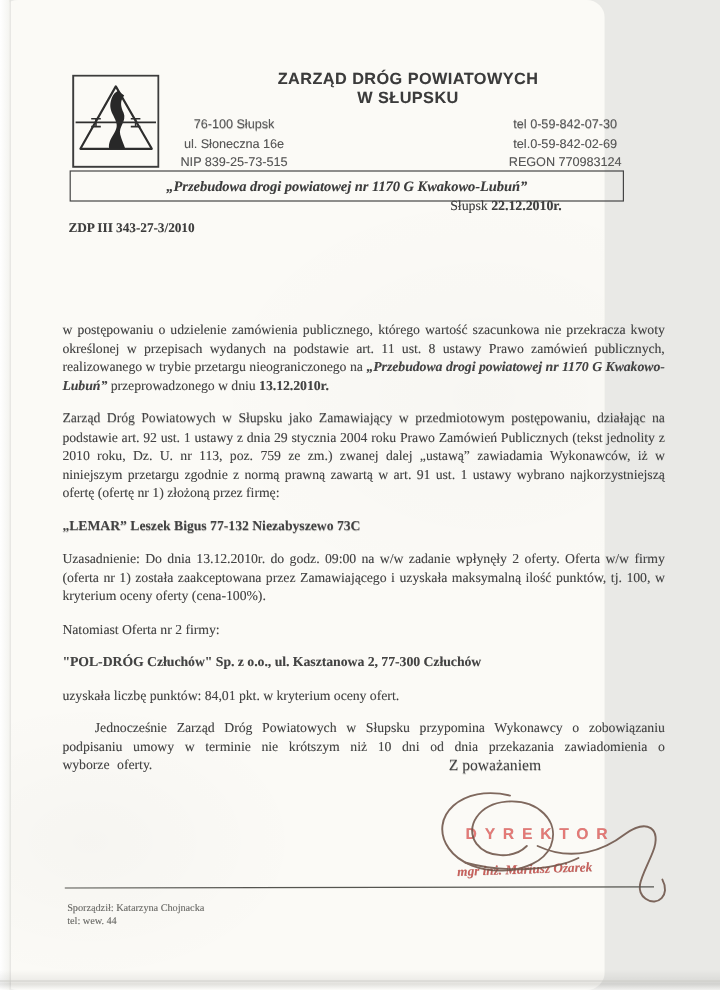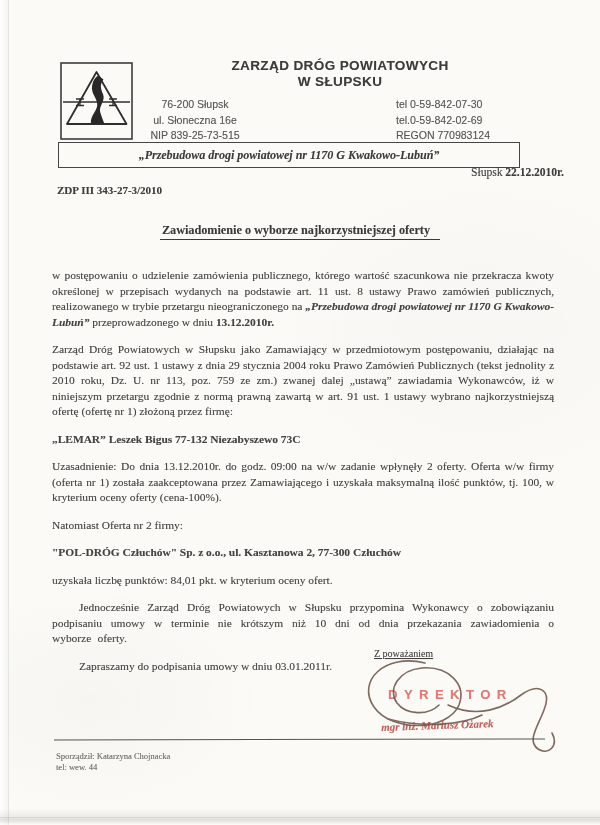--- a/index.html
+++ b/index.html
@@ -1,38 +1,39 @@
 <!DOCTYPE html>
 <html><head>
 <meta charset="utf-8">
 <style>
   html,body{margin:0;padding:0;}
   body{width:600px;height:825px;overflow:hidden;background:#e9e9e6;}
   .page{
-    position:relative;width:600px;height:825px;
+    position:relative;width:504px;height:825px;
     background:
       radial-gradient(ellipse 300px 200px at 15% 85%, rgba(0,0,0,0.02), transparent 60%),
       radial-gradient(ellipse 400px 300px at 80% 40%, rgba(0,0,0,0.015), transparent 60%),
       #fbfaf6;
     font-family:"Liberation Serif", serif;
     color:#414141;
+    border-radius:15px;
   }
   .soft{text-shadow:0.2px 0.2px 0.4px rgba(70,70,70,0.35);}
   
   .edge-left{position:absolute;left:0;top:0;width:8px;height:825px;background:linear-gradient(90deg,#ffffff, #f4f4f0);border-right:1px solid #e3e3df;}
   .edge-bottom{position:absolute;left:0;top:808px;width:600px;height:17px;background:linear-gradient(180deg, rgba(0,0,0,0) 0%, rgba(0,0,0,0.06) 55%, rgba(0,0,0,0.10) 70%, rgba(255,255,255,0.4) 100%);}
   .edge-bottom-line{position:absolute;left:0;top:817px;width:600px;height:1px;background:#c9c9c5;opacity:.7;}
 
   
   .logo-box{position:absolute;left:60px;top:62px;width:73px;height:78px;}
   .org-name{position:absolute;left:190px;top:58px;width:300px;text-align:center;
     font-family:"Liberation Sans", sans-serif;font-weight:bold;font-size:13.5px;line-height:16px;color:#3b3b3b;letter-spacing:.4px;}
   .addr{position:absolute;top:97px;font-family:"Liberation Sans", sans-serif;font-size:10.5px;line-height:15.5px;color:#565656;}
   .addr-left{left:110px;width:170px;text-align:center;}
-  .addr-right{left:396px;width:150px;text-align:left;}
+  .addr-right{left:396px;width:150px;text-align:center;}
 
   .subject-box{position:absolute;left:58px;top:142px;width:460px;height:24px;
     border:1.4px solid #454545;display:flex;align-items:center;justify-content:center;
     font-size:12px;font-weight:bold;font-style:italic;color:#3c3c3c;}
   .dateline{position:absolute;right:36px;top:166px;font-size:11.5px;color:#3e3e3e;}
   .dateline .b{font-weight:bold;}
   .refnum{position:absolute;left:57px;top:184px;font-size:11px;font-weight:bold;color:#3c3c3c;}
   .doc-title{position:absolute;left:0;top:223px;width:600px;text-align:center;font-size:12.2px;font-weight:bold;color:#3a3a3a;}
   .doc-title span{border-bottom:1.3px solid #3a3a3a;padding:0 10px 1.5px 2px;}
 
@@ -41,21 +42,21 @@
   .body-col p{margin:12px;}
   .b{font-weight:bold;}
   .bi{font-weight:bold;font-style:italic;}
   .mt4{margin-top:4px !important;}
   .mt5{margin-top:5px !important;}
   .mt6{margin-top:6px !important;}
   .indent{text-indent:27px;word-spacing:3.5px;}
   .indent2{text-indent:27px;}
 
   
-  .closing{position:absolute;left:374px;top:648px;font-size:10px;color:#424242;text-decoration:underline;}
+  .closing{position:absolute;left:374px;top:630px;font-size:13px;color:#424242;}
   .stamp-title{position:absolute;left:388px;top:687px;font-family:"Liberation Sans", sans-serif;
     font-size:13px;letter-spacing:6.5px;color:#e06360;opacity:.85;font-weight:bold;}
   .stamp-name{position:absolute;left:381px;top:719px;font-size:11px;font-style:italic;font-weight:bold;
     color:#c4504b;transform:rotate(-2deg);opacity:.9;}
   .scribble{position:absolute;left:330px;top:645px;width:250px;height:125px;pointer-events:none;}
 
   .rule{position:absolute;left:54px;top:739px;width:491px;height:0;border-top:1.2px solid #555550;transform:rotate(-0.12deg);}
   .footer-note{position:absolute;left:56px;top:751px;font-size:8.5px;line-height:11px;color:#6e6e6a;}
 </style>
 </head>
@@ -75,55 +76,51 @@
       <path d="M49 37 h8 M53 37 v6.5 M49 43.5 h8" fill="none" stroke="#2e2e2e" stroke-width="1.3"></path>
     </svg>
   </div>
 
   <div class="org-name">
     <div>ZARZĄD DRÓG POWIATOWYCH</div>
     <div>W SŁUPSKU</div>
   </div>
 
   <div class="addr addr-left">
-    <div>76-200 Słupsk</div>
+    <div>76-100 Słupsk</div>
     <div>ul.  Słoneczna 16e</div>
     <div>NIP 839-25-73-515</div>
   </div>
 
   <div class="addr addr-right">
     <div>tel 0-59-842-07-30</div>
     <div>tel.0-59-842-02-69</div>
     <div>REGON 770983124</div>
   </div>
 
   <div class="subject-box">
     <span>„Przebudowa drogi powiatowej nr 1170 G Kwakowo-Lubuń”</span>
   </div>
 
   <div class="dateline">
     <span>Słupsk </span><span class="b">22.12.2010r.</span>
   </div>
 
   <div class="refnum">ZDP III 343-27-3/2010</div>
 
-  <div class="doc-title">
-    <span>Zawiadomienie o wyborze najkorzystniejszej oferty</span>
-  </div>
 
   <div class="body-col">
     <p><span>w postępowaniu o udzielenie zamówienia publicznego, którego wartość szacunkowa nie przekracza kwoty określonej w przepisach wydanych na podstawie art. 11 ust. 8 ustawy Prawo zamówień publicznych, realizowanego w trybie przetargu nieograniczonego na </span><span class="bi">„Przebudowa drogi powiatowej nr 1170 G Kwakowo-Lubuń”</span><span> przeprowadzonego w dniu </span><span class="b">13.12.2010r.</span></p>
     <p>Zarząd Dróg Powiatowych w Słupsku jako Zamawiający w przedmiotowym postępowaniu, działając na podstawie art. 92 ust. 1 ustawy z dnia 29 stycznia 2004 roku Prawo Zamówień Publicznych (tekst jednolity z 2010 roku, Dz. U. nr 113, poz. 759 ze zm.) zwanej dalej „ustawą” zawiadamia Wykonawców, iż w niniejszym przetargu zgodnie z normą prawną zawartą w art. 91 ust. 1 ustawy wybrano najkorzystniejszą ofertę (ofertę nr 1) złożoną przez firmę:</p>
     <p class="b">„LEMAR” Leszek Bigus 77-132 Niezabyszewo 73C</p>
     <p class="mt5">Uzasadnienie: Do dnia 13.12.2010r. do  godz. 09:00 na w/w zadanie wpłynęły 2 oferty. Oferta w/w firmy (oferta nr 1) została zaakceptowana przez Zamawiającego i uzyskała maksymalną ilość punktów, tj. 100, w kryterium oceny oferty (cena-100%).</p>
     <p class="mt6">Natomiast Oferta nr 2 firmy:</p>
     <p class="b mt5">"POL-DRÓG Człuchów" Sp. z o.o., ul. Kasztanowa 2, 77-300 Człuchów</p>
     <p>uzyskała liczbę punktów: 84,01 pkt. w kryterium oceny ofert.</p>
     <p class="indent mt6">Jednocześnie Zarząd Dróg Powiatowych w Słupsku przypomina Wykonawcy o zobowiązaniu podpisaniu umowy w terminie nie krótszym niż 10 dni od dnia przekazania zawiadomienia o wyborze oferty.</p>
-    <p class="indent2">Zapraszamy do podpisania umowy w dniu 03.01.2011r.</p>
   </div>
 
   <div class="closing">Z poważaniem</div>
   <div class="stamp-title">DYREKTOR</div>
   <div class="stamp-name">mgr inż. Mariusz Ożarek</div>
 
   <svg class="scribble" viewBox="0 0 250 125">
     <g fill="none" stroke="#6e5449" stroke-width="1.6" stroke-linecap="round" opacity="0.88">
       <path d="M95 18 C 55 8, 26 36, 44 62 C 62 88, 118 86, 129 60 C 137 39, 118 21, 92 23 C 69 25, 57 44, 67 58 C 76 70, 98 71, 109 60"></path>
       <path d="M118 60 C 148 74, 174 63, 191 50 C 209 37, 222 45, 214 65 C 207 83, 197 96, 208 104 C 218 111, 229 101, 222 88"></path>

